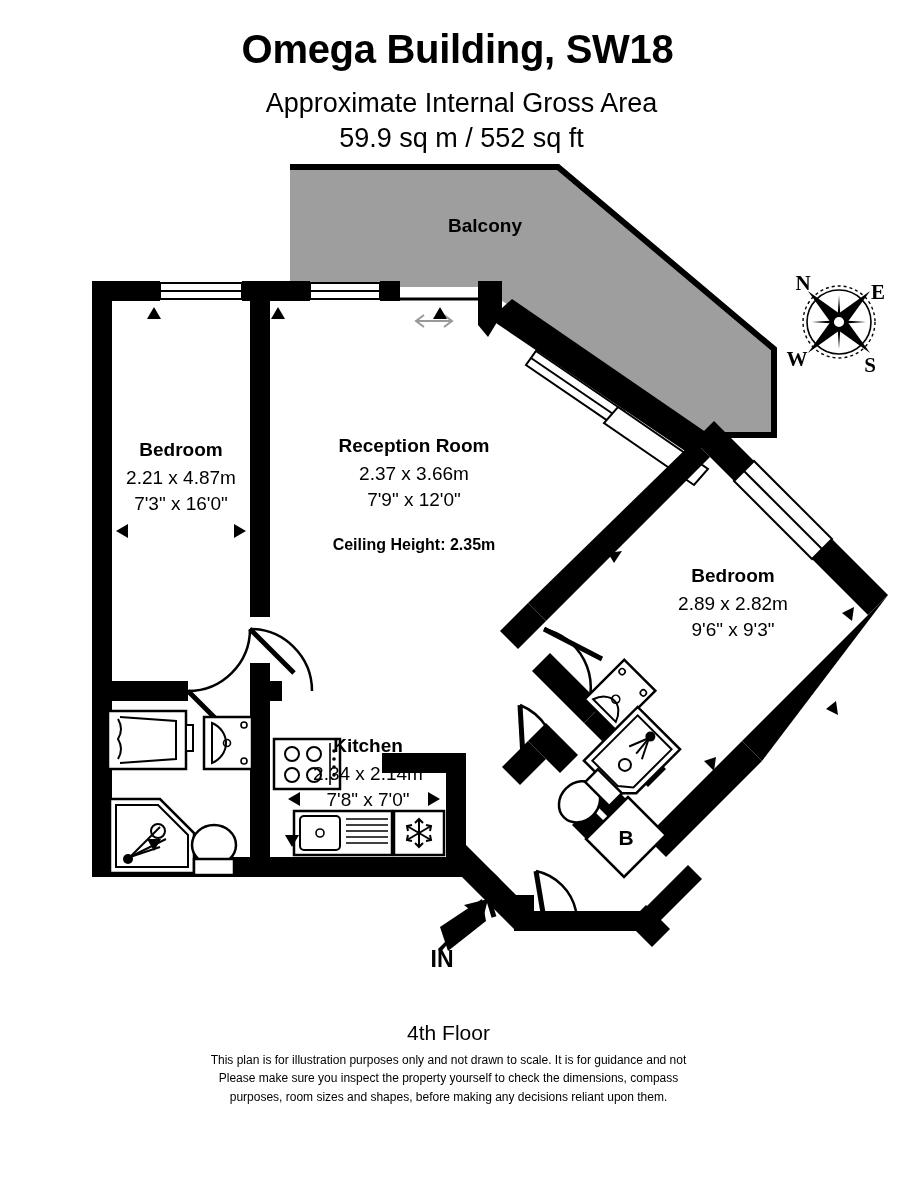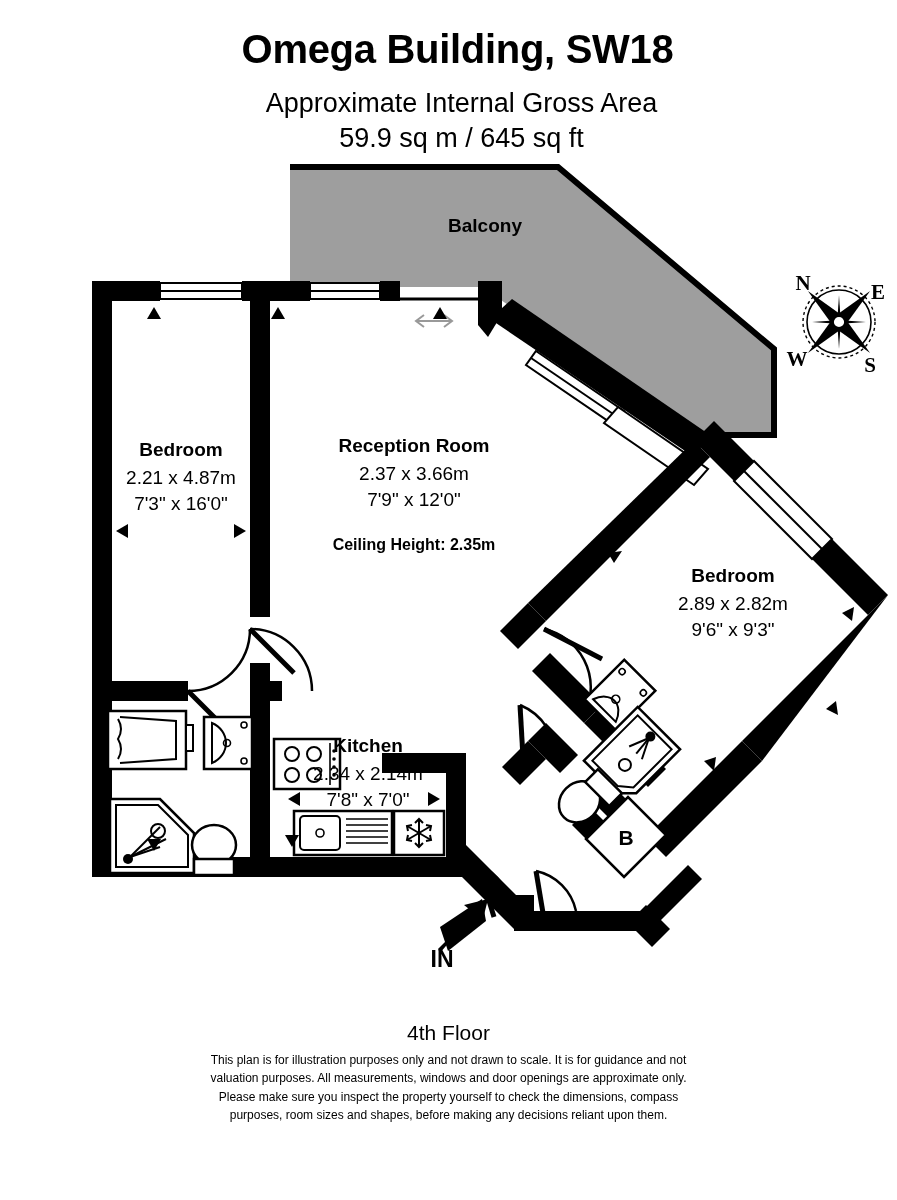--- a/index.html
+++ b/index.html
@@ -78,21 +78,21 @@
 </style>
 </head>
 <body>
 
 <div class="page">
 
   <div class="header">
     <h1 class="title">Omega Building, SW18</h1>
     <p class="subtitle">
       <span class="area-line">Approximate Internal Gross Area</span>
-      <span class="area-line">59.9 sq m / 645 sq ft</span>
+      <span class="area-line">59.9 sq m / 552 sq ft</span>
     </p>
   </div>
 
   <div class="plan-wrap">
     <svg class="plan-svg" viewBox="0 0 897 860" xmlns="http://www.w3.org/2000/svg">
 
       <g>
         <polygon points="248,7 519,7 731,185 731,275 655,275 505,170 440,128 248,128" fill="#9e9e9e" stroke="#000000" stroke-width="6" stroke-linejoin="miter"></polygon>
       </g>
 
@@ -450,18 +450,17 @@
         <text x="-42" y="44" text-anchor="middle" font-family="Liberation Serif, serif" font-size="21" font-weight="bold" fill="#000000">W</text>
       </g>
 
     </svg>
   </div>
 
   <div class="floor-label">4th Floor</div>
 
   <div class="disclaimer">
     <span>This plan is for illustration purposes only and not drawn to scale. It is for guidance and not</span>
-    <span>valuation purposes. All measurements, windows and door openings are approximate only.</span>
     <span>Please make sure you inspect the property yourself to check the dimensions, compass</span>
     <span>purposes, room sizes and shapes, before making any decisions reliant upon them.</span>
   </div>
 
 </div>
 
 </body></html>

